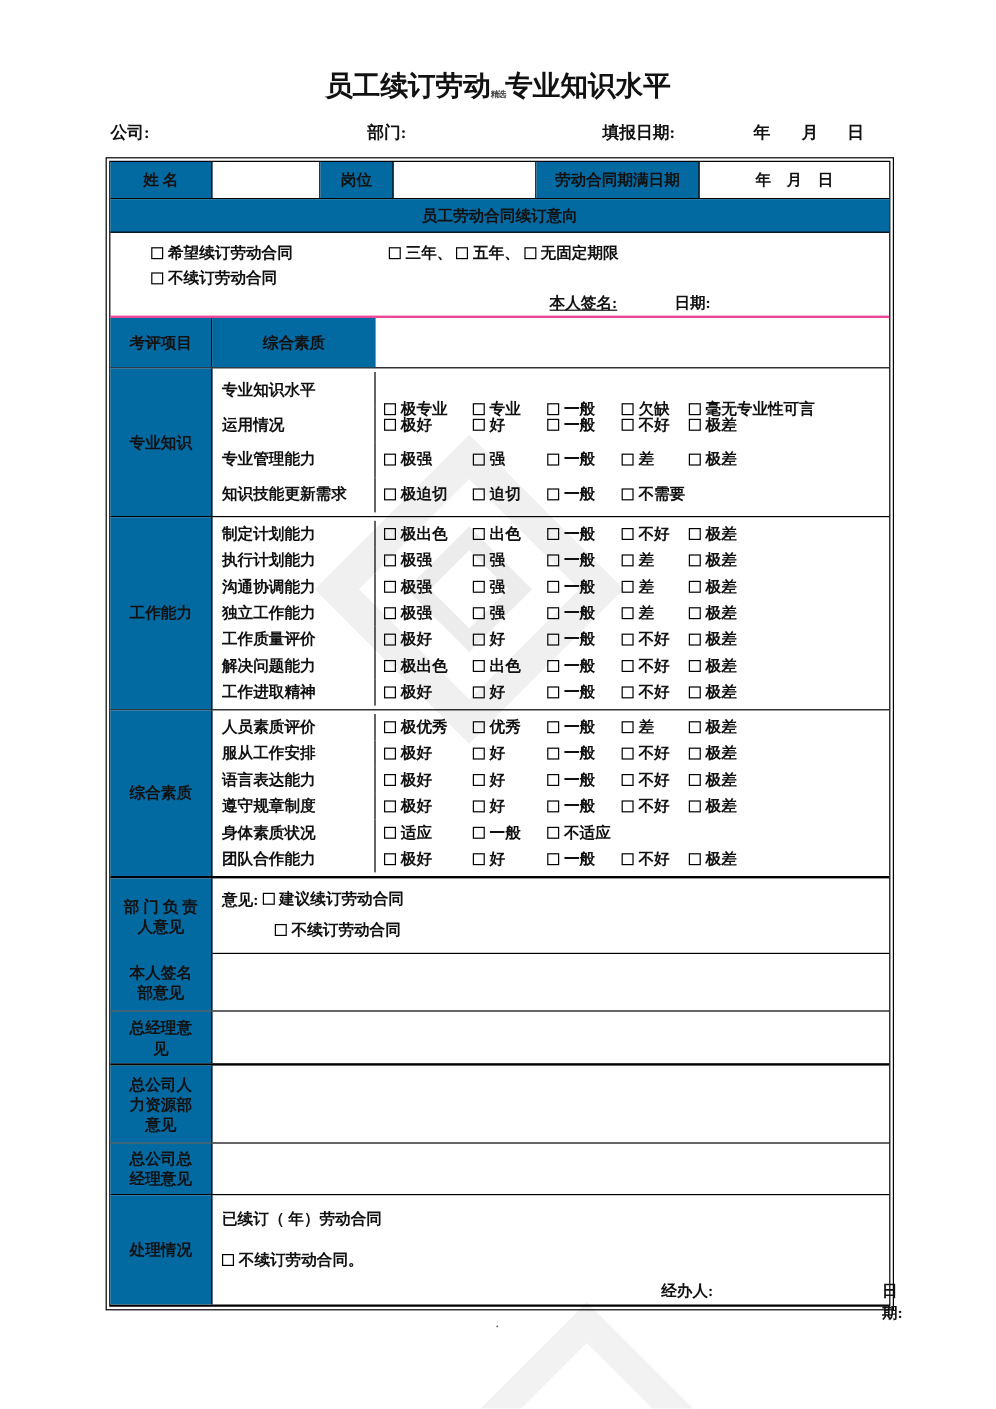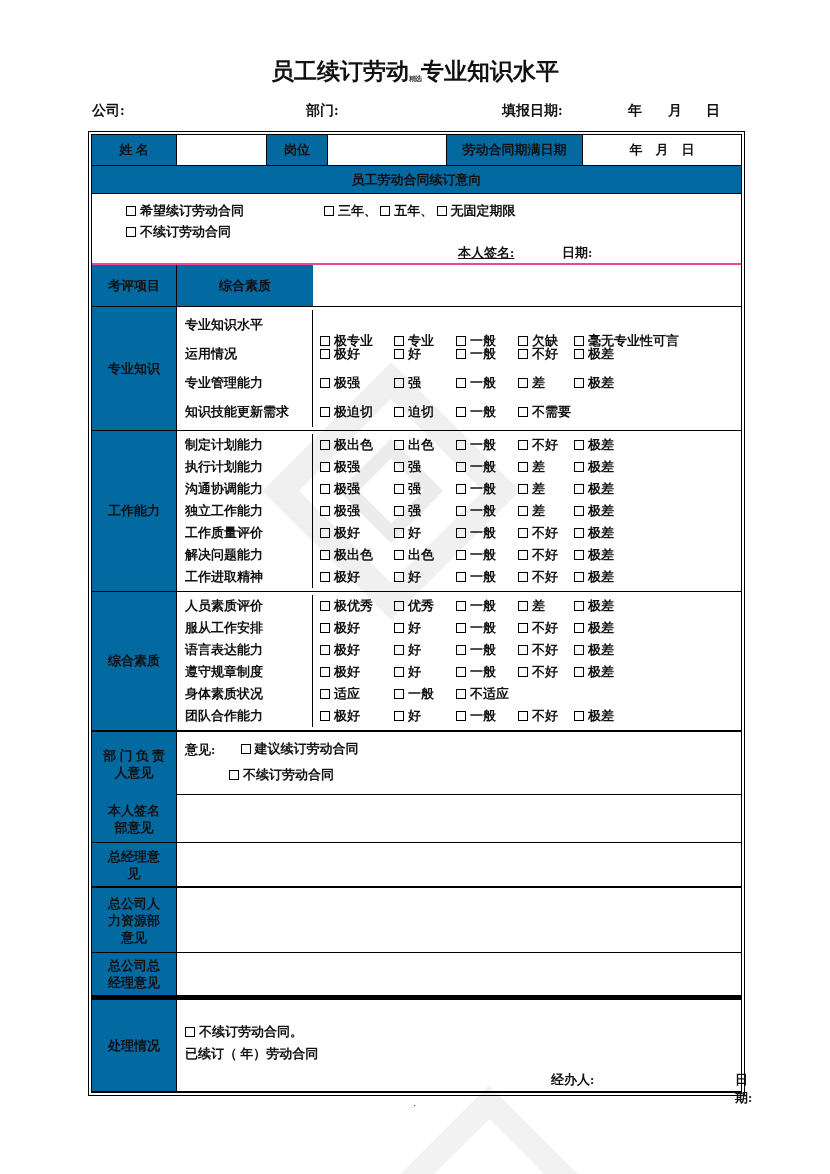--- a/index.html
+++ b/index.html
@@ -56,21 +56,21 @@
   .lab-a{height:63px;} .lab-b{height:47px;}
   .op-contentA{height:63px;border-bottom:1px solid #000;box-sizing:border-box;padding:6px 0 0 8px;}
   .op-contentB{height:46px;}
   .op-line{height:22px;line-height:22px;}
   .op-line2{padding-left:44px;margin-top:4px;}
   .op-row{display:flex;}
   .op-label{width:85px;box-sizing:border-box;border-right:1px solid #000;display:flex;align-items:center;justify-content:center;text-align:center;white-space:pre-line;line-height:17px;}
   .op-body{flex:1;}
   .r-gm{height:43px;border-bottom:2px solid #000;}
   .r-hr{height:64px;border-bottom:1px solid #000;}
-  .r-hgm{height:42px;border-bottom:5px solid #000000;}
+  .r-hgm{height:42px;border-bottom:1px solid #000000;}
   
   .r-hand{height:91px;}
   .hand-body{flex:1;position:relative;padding:9px 0 0 8px;box-sizing:border-box;}
   .h-line{height:22px;line-height:22px;}
   .h-line2{margin-top:12px;}
   .h-sign{position:relative;height:22px;margin-top:6px;}
   .agent{position:absolute;left:366px;} .h-date{position:absolute;left:550px;}
 </style>
 </head>
 <body>
@@ -582,21 +582,21 @@
       <div class="op-merged">
         <div class="op-mlabel gray">
           <div class="lab-a">部 门 负 责
 人意见</div>
           <div class="lab-b">本人签名
 部意见</div>
         </div>
         <div class="op-contentA">
           <div class="op-line">
             <span>意见:</span>
-            <span class="opt" style="margin-left:22px;">
+            <span class="opt" style="margin-left:0;">
                 <span class="cb"></span>
                 <span>建议续订劳动合同</span>
               </span>
           </div>
           <div class="op-line op-line2">
             <span class="opt">
                 <span class="cb"></span>
                 <span>不续订劳动合同</span>
               </span>
           </div>
@@ -619,27 +619,27 @@
 
       <div class="op-row r-hgm">
         <div class="op-label gray">总公司总
 经理意见</div>
         <div class="op-body"></div>
       </div>
 
       <div class="op-row r-hand">
         <div class="op-label gray">处理情况</div>
         <div class="hand-body">
+          <div class="h-line">已续订（      年）劳动合同</div>
           <div class="h-line h-line2">
             <span class="opt">
                 <span class="cb"></span>
                 <span>不续订劳动合同。</span>
               </span>
           </div>
-          <div class="h-line">已续订（      年）劳动合同</div>
           <div class="h-sign">
             <span class="agent">经办人:</span>
             <span class="h-date">日期:</span>
           </div>
         </div>
       </div>
 
     </div>
   </div>
 </div>

